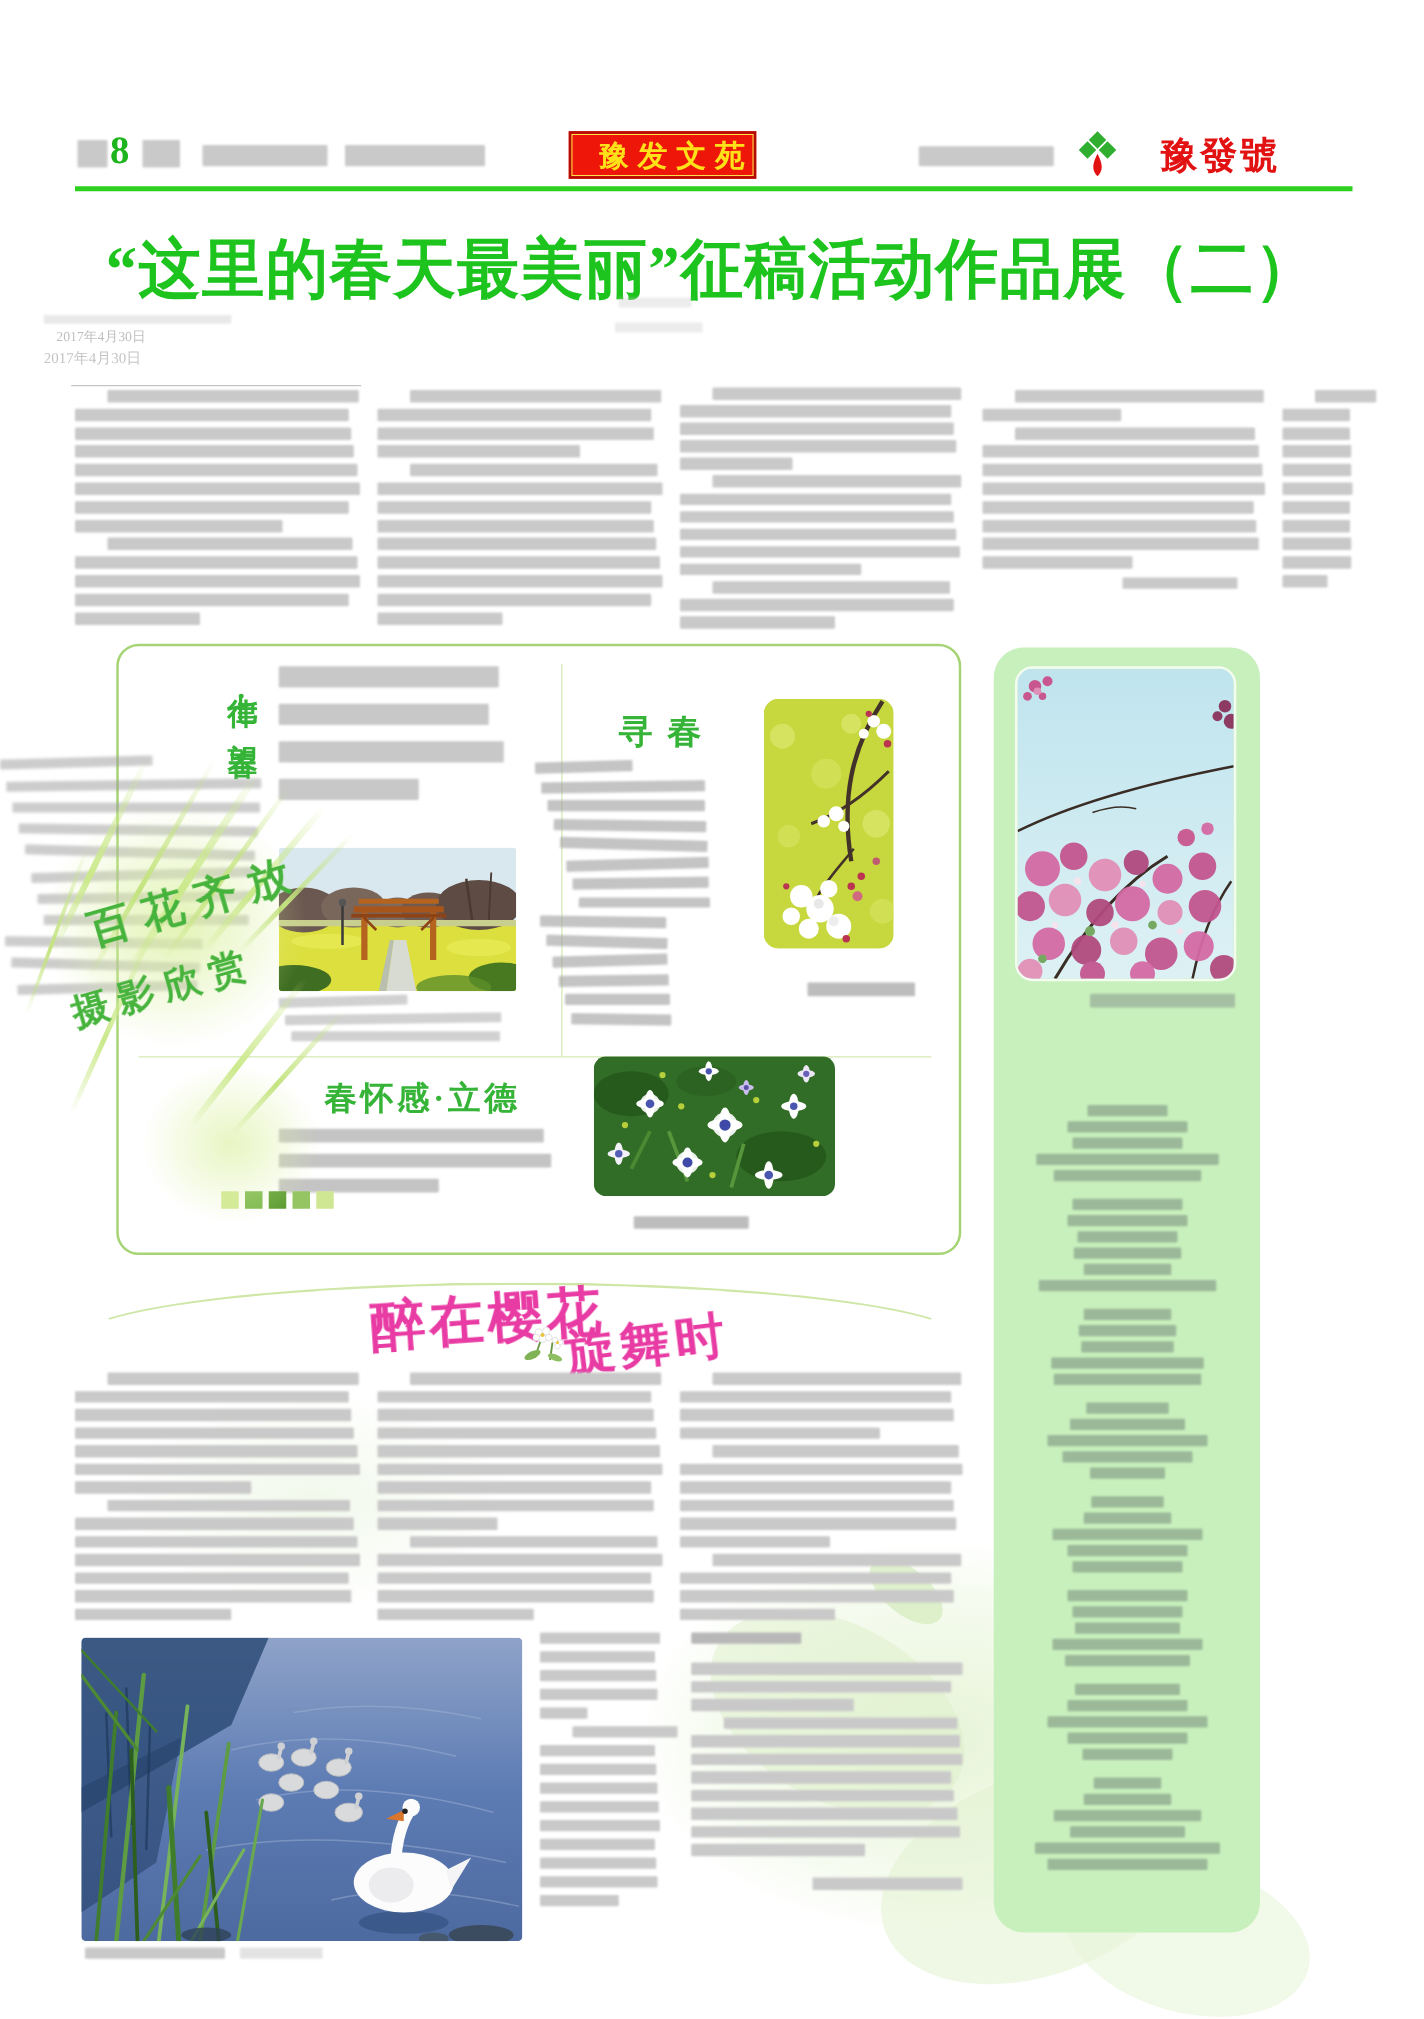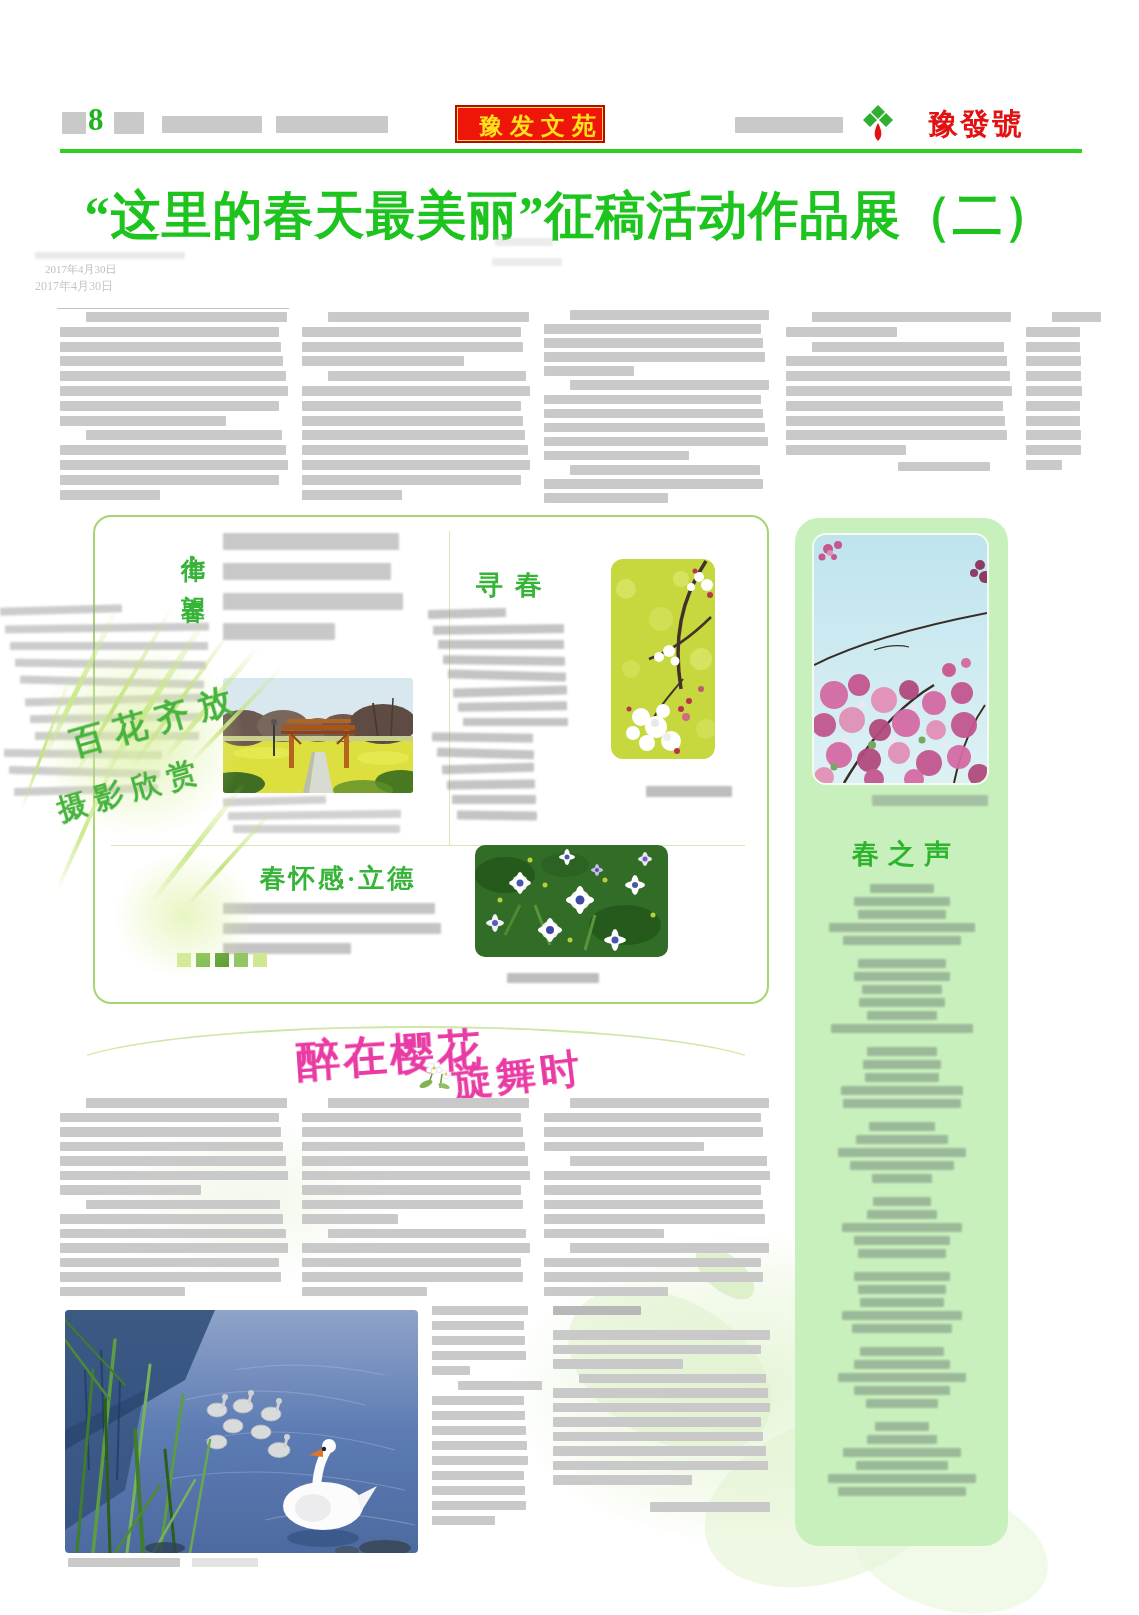--- a/index.html
+++ b/index.html
@@ -173,21 +173,21 @@
 
     <div class="abs gtitle" id="poemtitle" style="left:82px;top:18px;">七律·望春</div>
 
     <div class="abs" style="left:128px;top:16px;width:182px;">
         <div class="bl" style="height: 17px; background: rgb(200, 200, 200); filter: blur(0.9px); opacity: 1; margin-bottom: 13px; width: 176px;"></div>
         <div class="bl" style="height: 17px; background: rgb(200, 200, 200); filter: blur(0.9px); opacity: 1; margin-bottom: 13px; width: 168px;"></div>
         <div class="bl" style="height: 17px; background: rgb(200, 200, 200); filter: blur(0.9px); opacity: 1; margin-bottom: 13px; width: 180px;"></div>
         <div class="bl" style="height: 17px; background: rgb(200, 200, 200); filter: blur(0.9px); opacity: 1; margin-bottom: 13px; width: 112px;"></div>
       </div>
 
-    <div class="abs gtitle" id="xunchun" style="left:325px;top:50px;text-align:center;">寻春</div>
+    <div class="abs gtitle" id="xunchun" style="left:344px;top:50px;text-align:center;">寻春</div>
 
     <div class="abs" style="left:333px;top:92px;width:142px;">
         <div class="bl" style="height: 8.5px; background: rgb(157, 157, 157); filter: blur(0.9px); opacity: 0.6; margin-bottom: 7px; width: 55%; margin-left: 0px; transform: rotate(-1.6deg);"></div>
         <div class="bl" style="height: 8.5px; background: rgb(157, 157, 157); filter: blur(0.9px); opacity: 0.6; margin-bottom: 7px; width: 92%; margin-left: 5px; transform: rotate(-0.8deg);"></div>
         <div class="bl" style="height: 8.5px; background: rgb(157, 157, 157); filter: blur(0.9px); opacity: 0.6; margin-bottom: 7px; width: 89%; margin-left: 10px; transform: rotate(0deg);"></div>
         <div class="bl" style="height: 8.5px; background: rgb(157, 157, 157); filter: blur(0.9px); opacity: 0.6; margin-bottom: 7px; width: 86%; margin-left: 15px; transform: rotate(0.8deg);"></div>
         <div class="bl" style="height: 8.5px; background: rgb(157, 157, 157); filter: blur(0.9px); opacity: 0.6; margin-bottom: 7px; width: 83%; margin-left: 20px; transform: rotate(1.6deg);"></div>
         <div class="bl" style="height: 8.5px; background: rgb(157, 157, 157); filter: blur(0.9px); opacity: 0.6; margin-bottom: 7px; width: 80%; margin-left: 25px; transform: rotate(-1.6deg);"></div>
         <div class="bl" style="height: 8.5px; background: rgb(157, 157, 157); filter: blur(0.9px); opacity: 0.6; margin-bottom: 7px; width: 77%; margin-left: 30px; transform: rotate(-0.8deg);"></div>
         <div class="bl" style="height: 8.5px; background: rgb(157, 157, 157); filter: blur(0.9px); opacity: 0.6; margin-bottom: 7px; width: 74%; margin-left: 35px; transform: rotate(0deg);"></div>
@@ -458,21 +458,20 @@
             <circle cx="58" cy="210" r="4"></circle>
             <circle cx="108" cy="205" r="3.5"></circle>
             <circle cx="20" cy="232" r="3.5"></circle>
           </g>
       </svg>
     </div>
     <div class="abs" style="left:77px;top:277px;width:116px;">
         <div class="bl" style="height: 11px; background: rgb(159, 183, 159); filter: blur(0.8px); opacity: 0.85; margin-bottom: 4px; width: 116px;"></div>
       </div>
 
-    <div class="abs" id="sidebartitle" style="left:0;top:318px;">春之声</div>
 
     <div class="abs" style="left:0;top:366px;width:213px;">
       <div class="stanza">
           <div class="bl" style="height: 9px; background: rgb(144, 171, 145); filter: blur(0.8px); opacity: 0.8; margin-bottom: 4px; width: 64px; margin-left: auto; margin-right: auto;"></div>
           <div class="bl" style="height: 9px; background: rgb(144, 171, 145); filter: blur(0.8px); opacity: 0.8; margin-bottom: 4px; width: 96px; margin-left: auto; margin-right: auto;"></div>
           <div class="bl" style="height: 9px; background: rgb(144, 171, 145); filter: blur(0.8px); opacity: 0.8; margin-bottom: 4px; width: 88px; margin-left: auto; margin-right: auto;"></div>
           <div class="bl" style="height: 9px; background: rgb(144, 171, 145); filter: blur(0.8px); opacity: 0.8; margin-bottom: 4px; width: 146px; margin-left: auto; margin-right: auto;"></div>
           <div class="bl" style="height: 9px; background: rgb(144, 171, 145); filter: blur(0.8px); opacity: 0.8; margin-bottom: 4px; width: 118px; margin-left: auto; margin-right: auto;"></div>
         </div>
       <div class="stanza">

